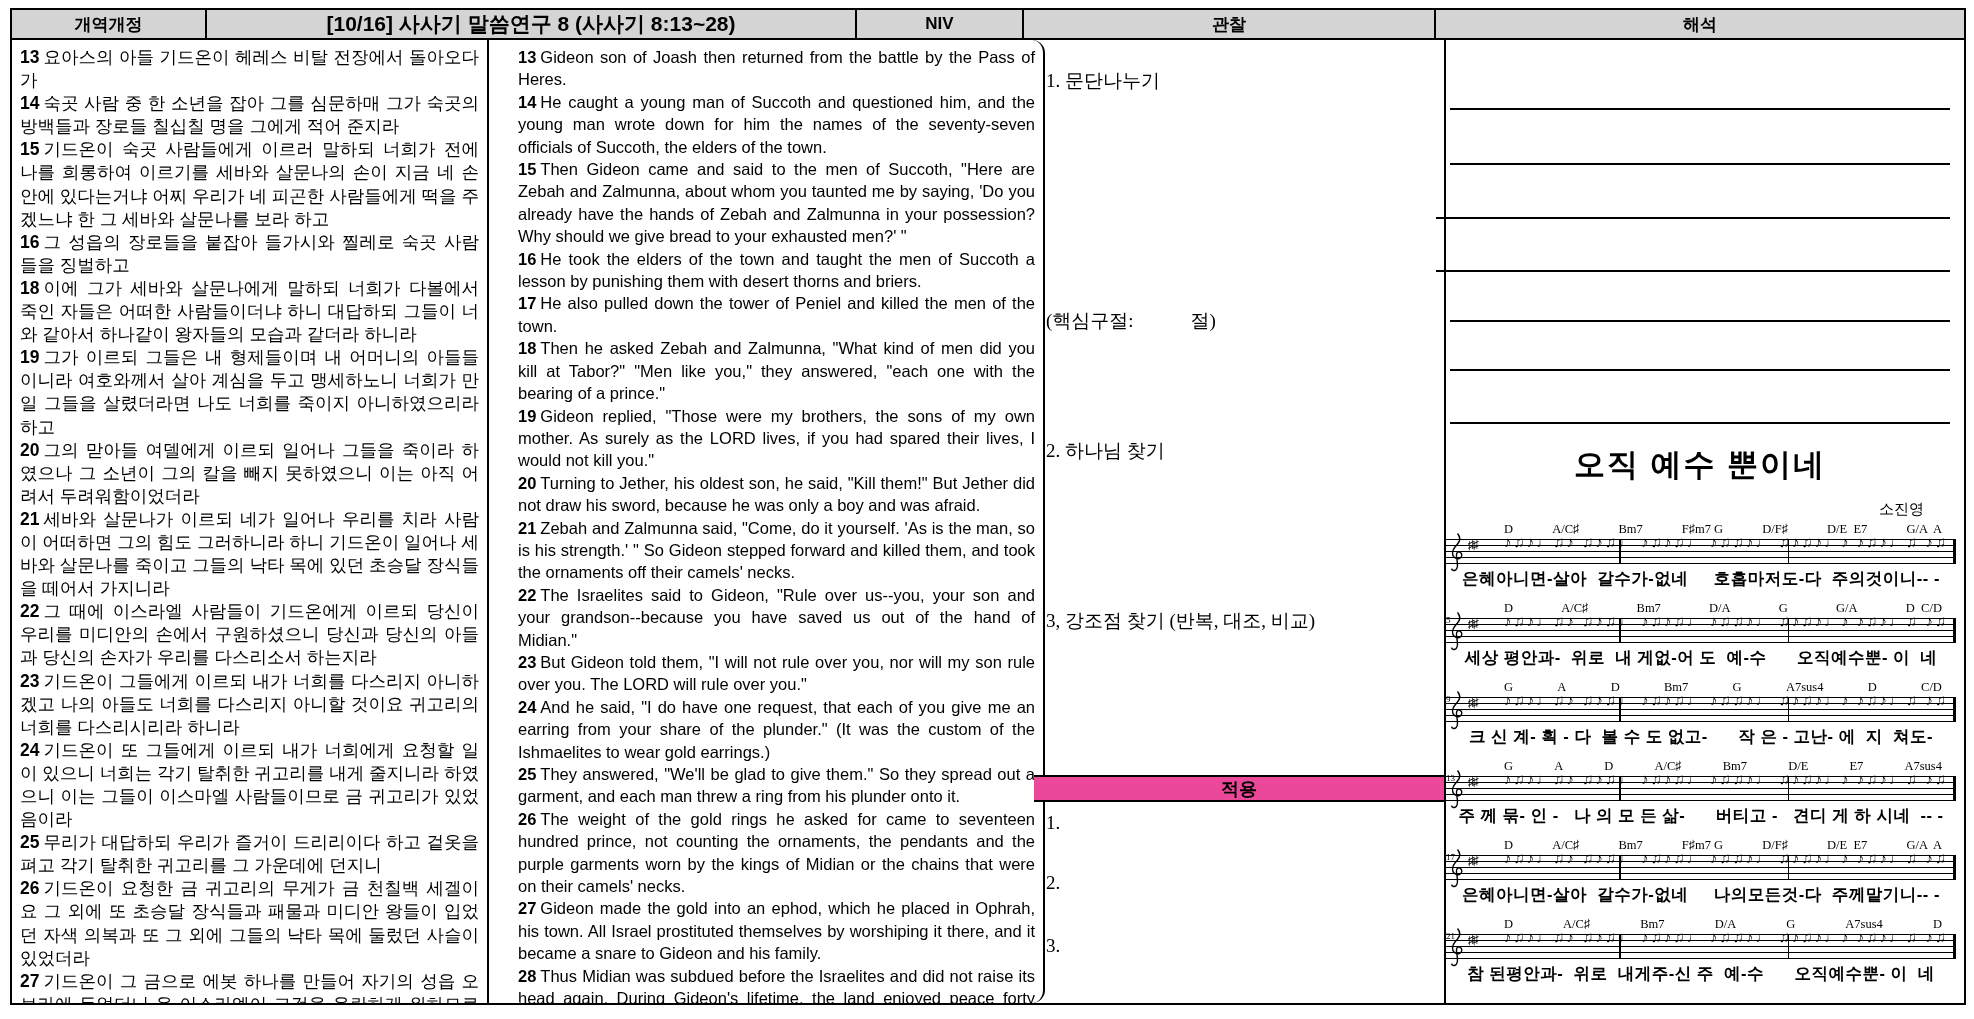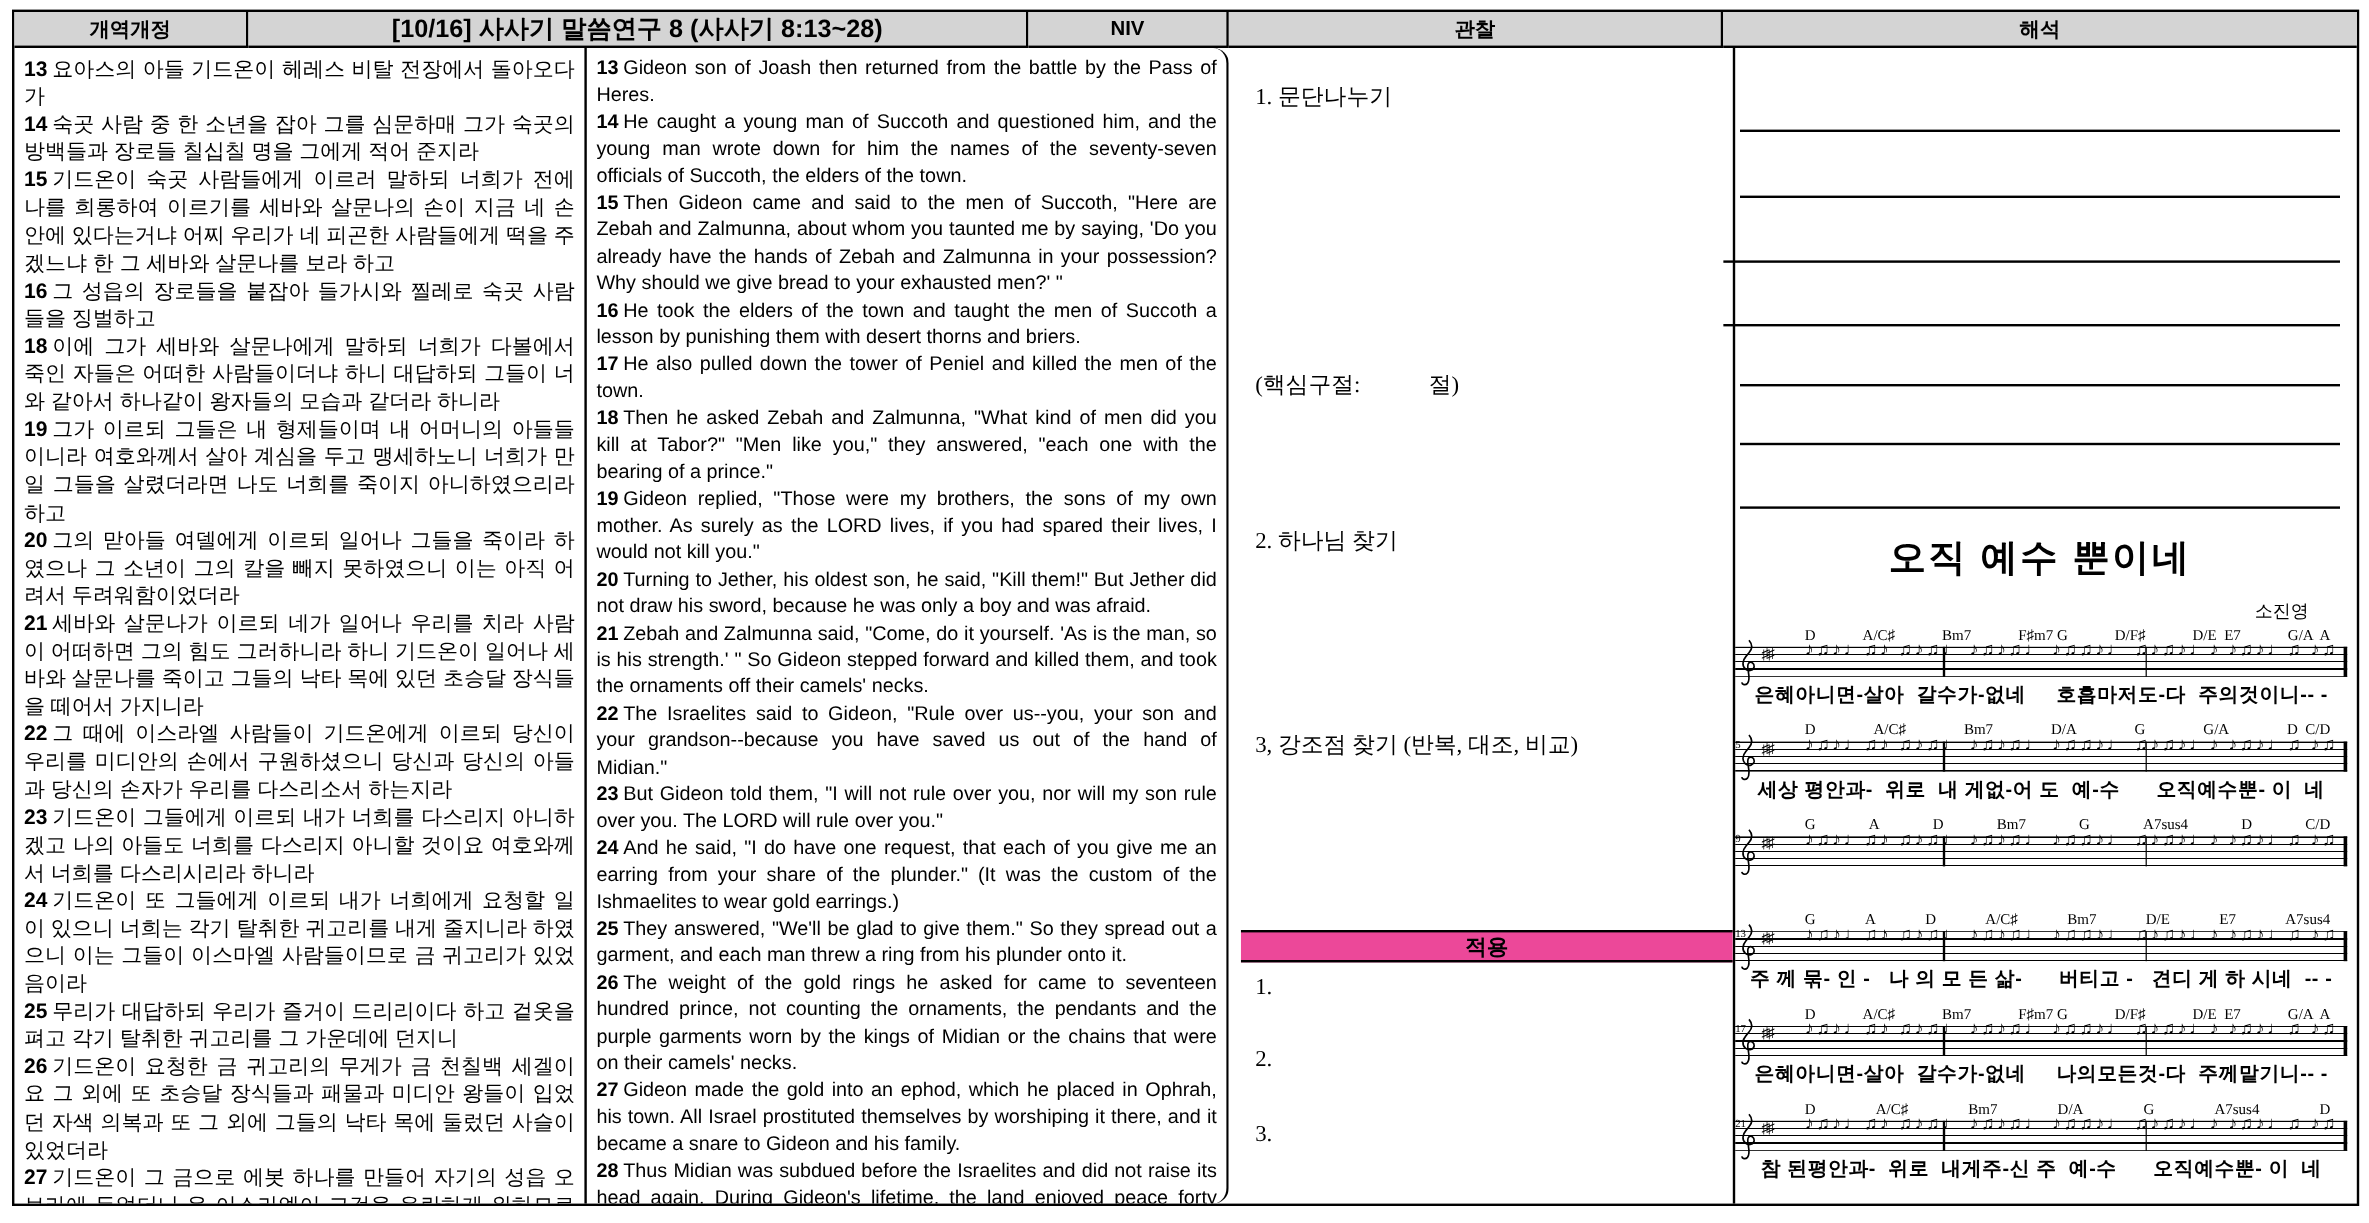--- a/index.html
+++ b/index.html
@@ -77,29 +77,29 @@
       <div class="verses">
           <p class="verse"><b class="vnum">13</b><span>요아스의 아들 기드온이 헤레스 비탈 전장에서 돌아오다가</span></p>
           <p class="verse"><b class="vnum">14</b><span>숙곳 사람 중 한 소년을 잡아 그를 심문하매 그가 숙곳의 방백들과 장로들 칠십칠 명을 그에게 적어 준지라</span></p>
           <p class="verse"><b class="vnum">15</b><span>기드온이 숙곳 사람들에게 이르러 말하되 너희가 전에 나를 희롱하여 이르기를 세바와 살문나의 손이 지금 네 손 안에 있다는거냐 어찌 우리가 네 피곤한 사람들에게 떡을 주겠느냐 한 그 세바와 살문나를 보라 하고</span></p>
           <p class="verse"><b class="vnum">16</b><span>그 성읍의 장로들을 붙잡아 들가시와 찔레로 숙곳 사람들을 징벌하고</span></p>
           <p class="verse"><b class="vnum">18</b><span>이에 그가 세바와 살문나에게 말하되 너희가 다볼에서 죽인 자들은 어떠한 사람들이더냐 하니 대답하되 그들이 너와 같아서 하나같이 왕자들의 모습과 같더라 하니라</span></p>
           <p class="verse"><b class="vnum">19</b><span>그가 이르되 그들은 내 형제들이며 내 어머니의 아들들이니라 여호와께서 살아 계심을 두고 맹세하노니 너희가 만일 그들을 살렸더라면 나도 너희를 죽이지 아니하였으리라 하고</span></p>
           <p class="verse"><b class="vnum">20</b><span>그의 맏아들 여델에게 이르되 일어나 그들을 죽이라 하였으나 그 소년이 그의 칼을 빼지 못하였으니 이는 아직 어려서 두려워함이었더라</span></p>
           <p class="verse"><b class="vnum">21</b><span>세바와 살문나가 이르되 네가 일어나 우리를 치라 사람이 어떠하면 그의 힘도 그러하니라 하니 기드온이 일어나 세바와 살문나를 죽이고 그들의 낙타 목에 있던 초승달 장식들을 떼어서 가지니라</span></p>
           <p class="verse"><b class="vnum">22</b><span>그 때에 이스라엘 사람들이 기드온에게 이르되 당신이 우리를 미디안의 손에서 구원하셨으니 당신과 당신의 아들과 당신의 손자가 우리를 다스리소서 하는지라</span></p>
-          <p class="verse"><b class="vnum">23</b><span>기드온이 그들에게 이르되 내가 너희를 다스리지 아니하겠고 나의 아들도 너희를 다스리지 아니할 것이요 여호와께서 너희를 다스리시리라 하니라</span></p>
+          <p class="verse"><b class="vnum">23</b><span>기드온이 그들에게 이르되 내가 너희를 다스리지 아니하겠고 나의 아들도 너희를 다스리지 아니할 것이요 귀고리의 너희를 다스리시리라 하니라</span></p>
           <p class="verse"><b class="vnum">24</b><span>기드온이 또 그들에게 이르되 내가 너희에게 요청할 일이 있으니 너희는 각기 탈취한 귀고리를 내게 줄지니라 하였으니 이는 그들이 이스마엘 사람들이므로 금 귀고리가 있었음이라</span></p>
           <p class="verse"><b class="vnum">25</b><span>무리가 대답하되 우리가 즐거이 드리리이다 하고 겉옷을 펴고 각기 탈취한 귀고리를 그 가운데에 던지니</span></p>
           <p class="verse"><b class="vnum">26</b><span>기드온이 요청한 금 귀고리의 무게가 금 천칠백 세겔이요 그 외에 또 초승달 장식들과 패물과 미디안 왕들이 입었던 자색 의복과 또 그 외에 그들의 낙타 목에 둘렀던 사슬이 있었더라</span></p>
           <p class="verse"><b class="vnum">27</b><span>기드온이 그 금으로 에봇 하나를 만들어 자기의 성읍 오브라에 두었더니 온 이스라엘이 그것을 음란하게 위하므로 그것이 기드온과 그의 집에 올무가 되니라</span></p>
         </div>
     </div>
 
-    <div class="col niv" style="left:477px;width:535px;border-radius:13px;">
+    <div class="col niv" style="left:498px;width:535px;border-radius:13px;">
       <div class="verses">
           <p class="verse"><b class="vnum">13</b><span>Gideon son of Joash then returned from the battle by the Pass of Heres.</span></p>
           <p class="verse"><b class="vnum">14</b><span>He caught a young man of Succoth and questioned him, and the young man wrote down for him the names of the seventy-seven officials of Succoth, the elders of the town.</span></p>
           <p class="verse"><b class="vnum">15</b><span>Then Gideon came and said to the men of Succoth, "Here are Zebah and Zalmunna, about whom you taunted me by saying, 'Do you already have the hands of Zebah and Zalmunna in your possession? Why should we give bread to your exhausted men?' "</span></p>
           <p class="verse"><b class="vnum">16</b><span>He took the elders of the town and taught the men of Succoth a lesson by punishing them with desert thorns and briers.</span></p>
           <p class="verse"><b class="vnum">17</b><span>He also pulled down the tower of Peniel and killed the men of the town.</span></p>
           <p class="verse"><b class="vnum">18</b><span>Then he asked Zebah and Zalmunna, "What kind of men did you kill at Tabor?" "Men like you," they answered, "each one with the bearing of a prince."</span></p>
           <p class="verse"><b class="vnum">19</b><span>Gideon replied, "Those were my brothers, the sons of my own mother. As surely as the LORD lives, if you had spared their lives, I would not kill you."</span></p>
           <p class="verse"><b class="vnum">20</b><span>Turning to Jether, his oldest son, he said, "Kill them!" But Jether did not draw his sword, because he was only a boy and was afraid.</span></p>
           <p class="verse"><b class="vnum">21</b><span>Zebah and Zalmunna said, "Come, do it yourself. 'As is the man, so is his strength.' " So Gideon stepped forward and killed them, and took the ornaments off their camels' necks.</span></p>
@@ -176,20 +176,21 @@
             <div class="staff">
               <svg class="clef" width="18" height="40" viewBox="0 0 18 40">
                 <path d="M9.5 1.5 C12.5 5 12.5 8.5 9.5 12 L7 15 C4 18.5 3.5 23 6.5 25.5 C9.5 28 13.5 26.5 13.8 23.5 C14 20.5 11 19 9.3 20.5 C8 21.8 8.2 24 9 28 C9.8 32.5 10 35.5 8.2 37.5 C6.5 39.3 3.8 38.6 3.5 36.6" fill="none" stroke="#000" stroke-width="1.4"></path>
               </svg>
               <span class="sharps">♯♯</span>
               <span class="notes">♪♫♪♩♫♪ ♫♪♫♩ ♪♫♪♫♩ ♪♫♫♪♩ ♫♪♫♪♩♪ ♪♫♪♩♫ ♪♫♪♫♩ ♫♪♩♪♫</span>
               <i class="bar" style="left:34%"></i>
               <i class="bar" style="left:67%"></i>
               <i class="bar bar-end"></i>
             </div>
+            <div class="lyrics">크 신 계- 획 - 다  볼 수 도 없고-      작 은 - 고난- 에  지  쳐도-</div>
           </div>
           <div class="staff-block">
             <span class="mnum">13</span>
             <div class="chords"><span>G</span><span>A</span><span>D</span><span>A/C♯</span><span>Bm7</span><span>D/E</span><span>E7</span><span>A7sus4</span></div>
             <div class="staff">
               <svg class="clef" width="18" height="40" viewBox="0 0 18 40">
                 <path d="M9.5 1.5 C12.5 5 12.5 8.5 9.5 12 L7 15 C4 18.5 3.5 23 6.5 25.5 C9.5 28 13.5 26.5 13.8 23.5 C14 20.5 11 19 9.3 20.5 C8 21.8 8.2 24 9 28 C9.8 32.5 10 35.5 8.2 37.5 C6.5 39.3 3.8 38.6 3.5 36.6" fill="none" stroke="#000" stroke-width="1.4"></path>
               </svg>
               <span class="sharps">♯♯</span>
               <span class="notes">♪♫♪♩♫♪ ♫♪♫♩ ♪♫♪♫♩ ♪♫♫♪♩ ♫♪♫♪♩♪ ♪♫♪♩♫ ♪♫♪♫♩ ♫♪♩♪♫</span>

